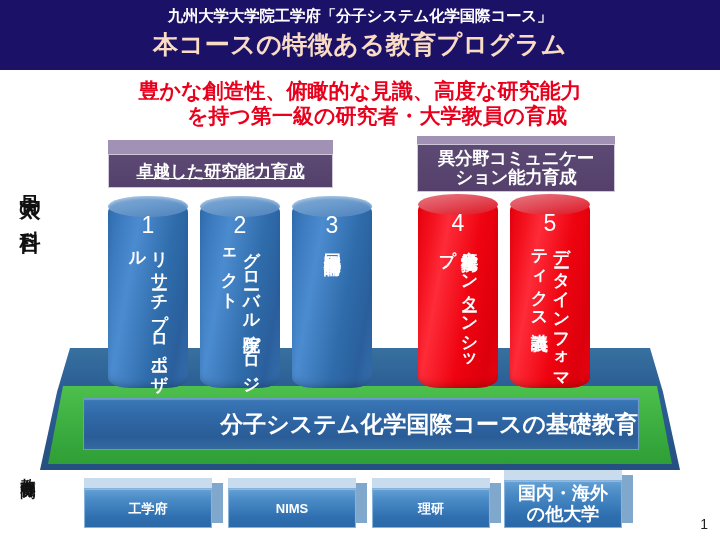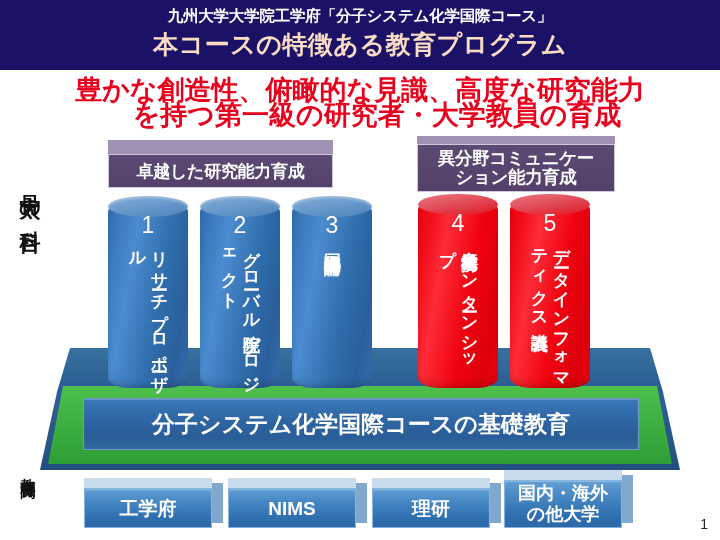--- a/index.html
+++ b/index.html
@@ -29,21 +29,21 @@
     text-align:center;
     font-size:25px; font-weight:bold; color:#fadcc5;
     letter-spacing:0.5px;
     white-space:nowrap;
   }
 
   
   #subtitle-block{
     position:absolute; left:0; top:78px; width:720px;
     text-align:center; z-index:26;
-    color:#e8001c; font-weight:bold; font-size:27px;
+    color:#e8001c; font-weight:bold; font-size:21px;
     line-height:25px;
     text-shadow:1px 1px 0 rgba(255,255,255,0.65);
     white-space:nowrap;
   }
   #subtitle-l1{ display:block; }
   #subtitle-l2{ display:block;padding-left:34px; }
 
   
   .vlabel{
     position:absolute;
@@ -67,21 +67,21 @@
   .purple-front{
     position:absolute; left:0; top:14px;
     background:linear-gradient(180deg,#5d4a74 0%, #54406a 100%);
     border:1px solid #cfc7da;
     display:flex; align-items:center; justify-content:center;
     text-align:center;
     color:#ffffff; font-weight:bold;
   }
   #purple-box-1{ left:108px; top:140px; width:225px; height:48px; }
   #purple-box-1 .purple-top{ width:225px; }
-  #purple-box-1 .purple-front{ width:225px; height:34px; font-size:17px; letter-spacing:-0.3px;}
+  #purple-box-1 .purple-front{ width:225px; height:34px; font-size:17px; letter-spacing:-0.3px;text-decoration:underline;}
   #purple-box-2{ left:417px; top:136px; width:162px; height:56px; }
   #purple-box-2 .purple-top{ width:198px; height:8px;}
   #purple-box-2 .purple-front{
      width:198px; height:48px; top:8px; font-size:17.5px; line-height:21px;
      letter-spacing:-0.4px; flex-direction:column;
   }
   #purple-box-2 .purple-front span:nth-child(2){ margin-top:-2px;}
 
   
   .cyl{ position:absolute; z-index:15; }
@@ -136,36 +136,36 @@
   #cyl-4 .cyl-body,#cyl-5 .cyl-body{ height:184px; }
 
   
   #green-slab{
     position:absolute; left:0; top:386px; width:720px; height:84px; z-index:8;
   }
   #foundation-bar{
     position:absolute; left:83px; top:398px; width:556px; height:52px;
     background:linear-gradient(180deg,#3a78b8 0%,#2f66a4 40%,#2a5d98 75%,#33699f 100%);
     border:1px solid #6d9bc8;
-    display:flex; align-items:center; justify-content:center;
+    display:flex; align-items:center; justify-content:flex-end;
     color:#ffffff; font-weight:bold; font-size:23px;
     letter-spacing:0px; z-index:12;
     box-shadow:inset 0 1px 1px rgba(255,255,255,.25);
     white-space:nowrap;
   }
 
   
   .bbox{ position:absolute; z-index:18; }
   .bbox-face{
     position:absolute; left:0; top:10px; width:100%;
     background:linear-gradient(180deg,#63a0d4 0%,#4a8bc6 28%,#2f6fb0 75%,#2b68a7 100%);
     border:1px solid #86b3dd;
     display:flex; align-items:center; justify-content:center;
     text-align:center; flex-direction:column;
-    color:#ffffff; font-weight:bold; font-size:19px; line-height:21px;
+    color:#ffffff; font-weight:bold; font-size:13px; line-height:21px;
     box-shadow:inset 0 1px 1px rgba(255,255,255,.3);
   }
   .bbox-topface{
     position:absolute; left:0; top:0; width:100%; height:11px;
     background:#c8dcee;
   }
   .bbox-sideface{
     position:absolute; right:-11px; top:0; width:11px;
     background:#7fa8cc;
   }

